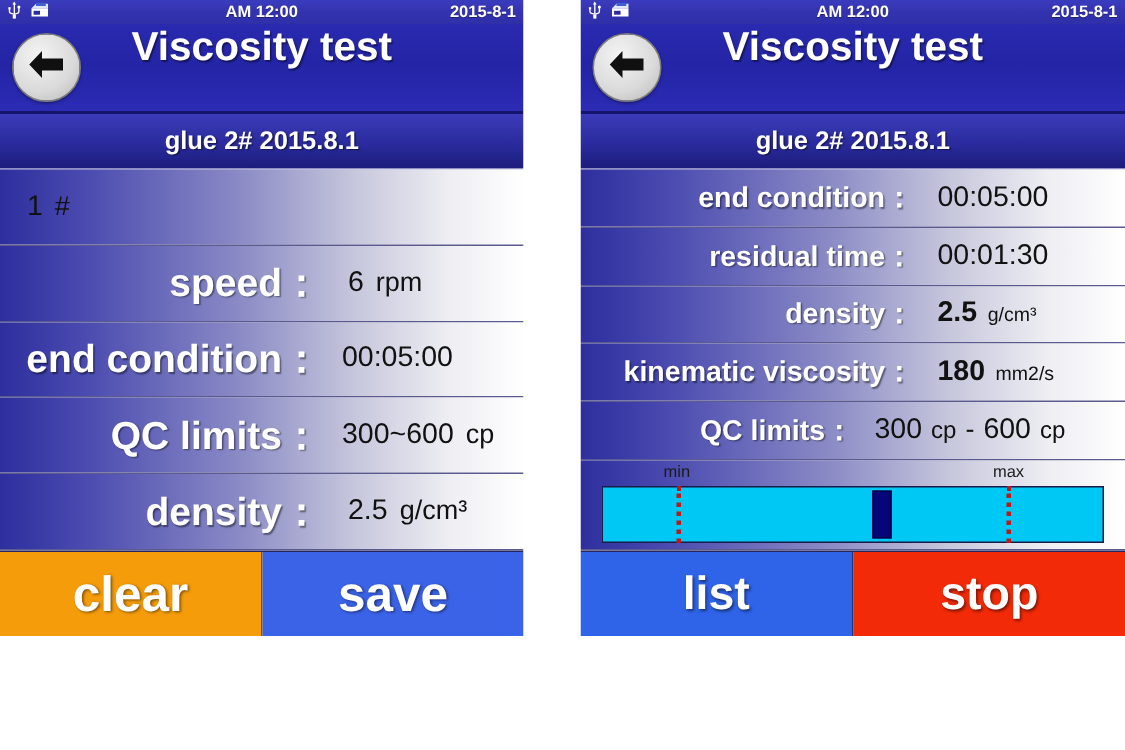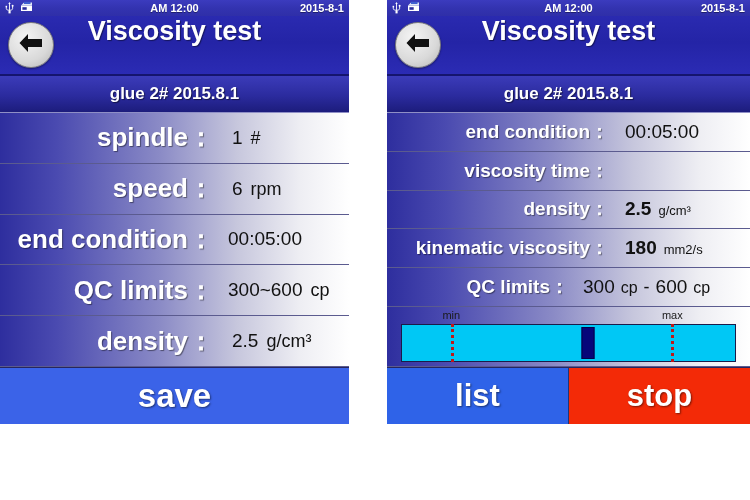--- a/index.html
+++ b/index.html
@@ -319,21 +319,20 @@
         </span>
       </div>
       <div class="page-title">Viscosity test</div>
     </div>
 
     <div class="samplebar">glue 2# 2015.8.1</div>
 
     <div class="rows">
 
       <div class="row">
-        <div class="l-cell-label row-label">spindle：</div>
         <div class="l-cell-val">
           <span class="row-value">1</span>
           <span class="row-unit">#</span>
         </div>
       </div>
 
       <div class="row">
         <div class="l-cell-label row-label">speed：</div>
         <div class="l-cell-val">
           <span class="row-value">6</span>
@@ -361,20 +360,21 @@
         <div class="l-cell-label row-label">density：</div>
         <div class="l-cell-val">
           <span class="row-value">2.5</span>
           <span class="row-unit">g/cm³</span>
         </div>
       </div>
 
     </div>
 
     <div class="actions">
+      <div class="action-btn" style="background:#f59c0b">clear</div>
       <div class="action-btn" style="background:#3b63e8">save</div>
     </div>
 
   </div>
 
   <div class="panel panel-right">
 
     <div class="statusbar">
       <div class="status-icons">
         <span class="usb-ico">
@@ -418,21 +418,25 @@
 
       <div class="row">
         <div class="r-cell-label row-label">end condition：</div>
         <div class="r-cell-val">
           <span class="row-value">00:05:00</span>
           <span class="row-unit"></span>
         </div>
       </div>
 
       <div class="row">
-        <div class="r-cell-label row-label">viscosity time：</div>
+        <div class="r-cell-label row-label">residual time：</div>
+        <div class="r-cell-val">
+          <span class="row-value">00:01:30</span>
+          <span class="row-unit"></span>
+        </div>
       </div>
 
       <div class="row">
         <div class="r-cell-label row-label">density：</div>
         <div class="r-cell-val">
           <span class="row-value bold-val">2.5</span>
           <span class="row-unit">g/cm³</span>
         </div>
       </div>
 

